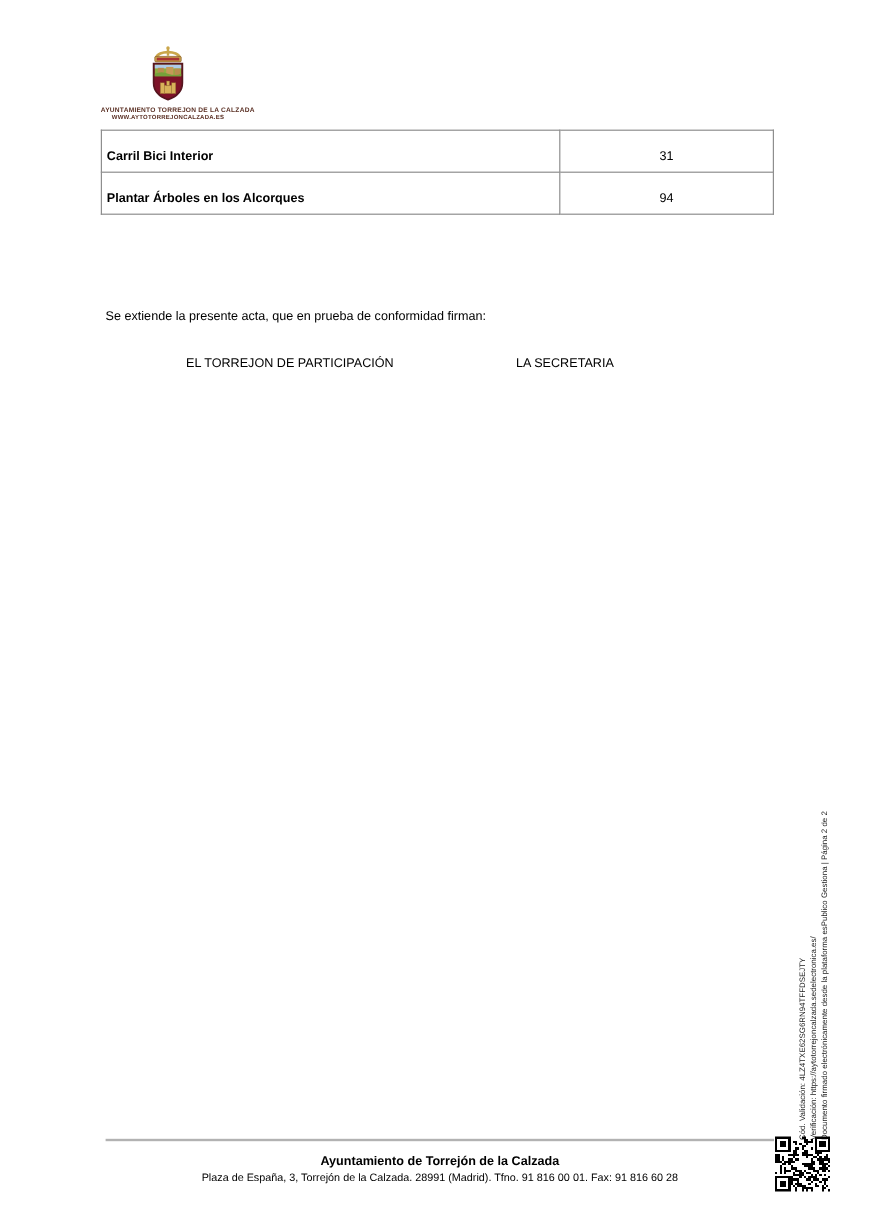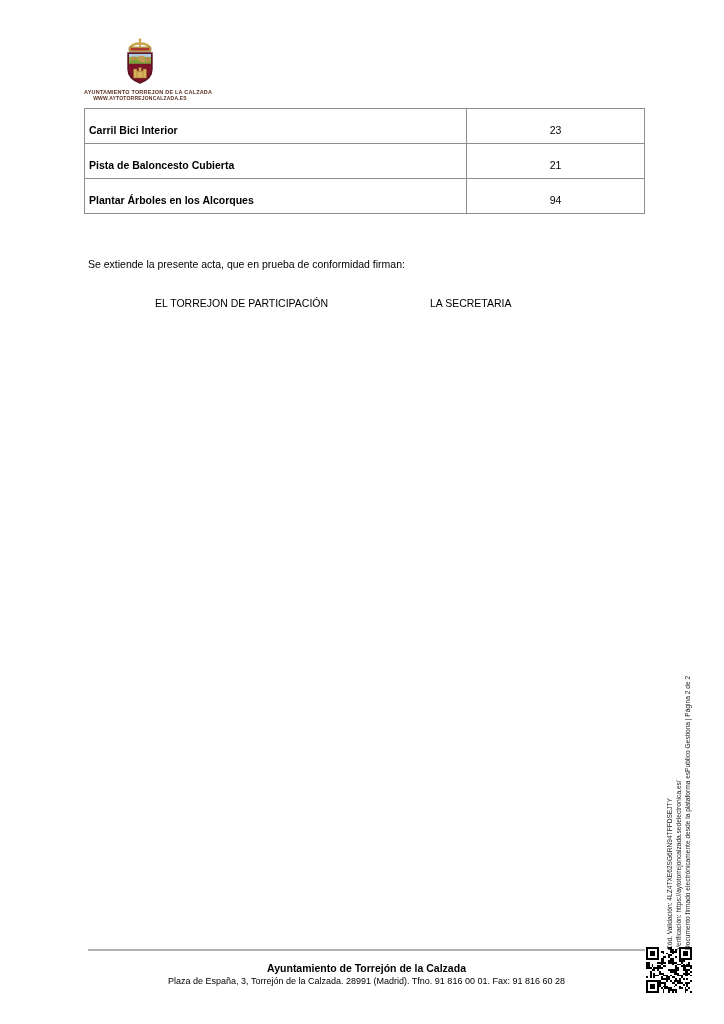--- a/index.html
+++ b/index.html
@@ -79,25 +79,21 @@
       </g>
     </svg>
     <div class="logo-line1">AYUNTAMIENTO TORREJON DE LA CALZADA</div>
     <div class="logo-line2">WWW.AYTOTORREJONCALZADA.ES</div>
   </div>
 
   <table class="results">
     <tbody>
       <tr>
         <td class="lbl">Carril Bici Interior</td>
-        <td class="val">23</td>
-      </tr>
-      <tr>
-        <td class="lbl">Pista de Baloncesto Cubierta</td>
-        <td class="val">21</td>
+        <td class="val">31</td>
       </tr>
       <tr>
         <td class="lbl">Plantar Árboles en los Alcorques</td>
         <td class="val">94</td>
       </tr>
     </tbody>
   </table>
 
   <p class="closing">Se extiende la presente acta, que en prueba de conformidad firman:</p>
 

